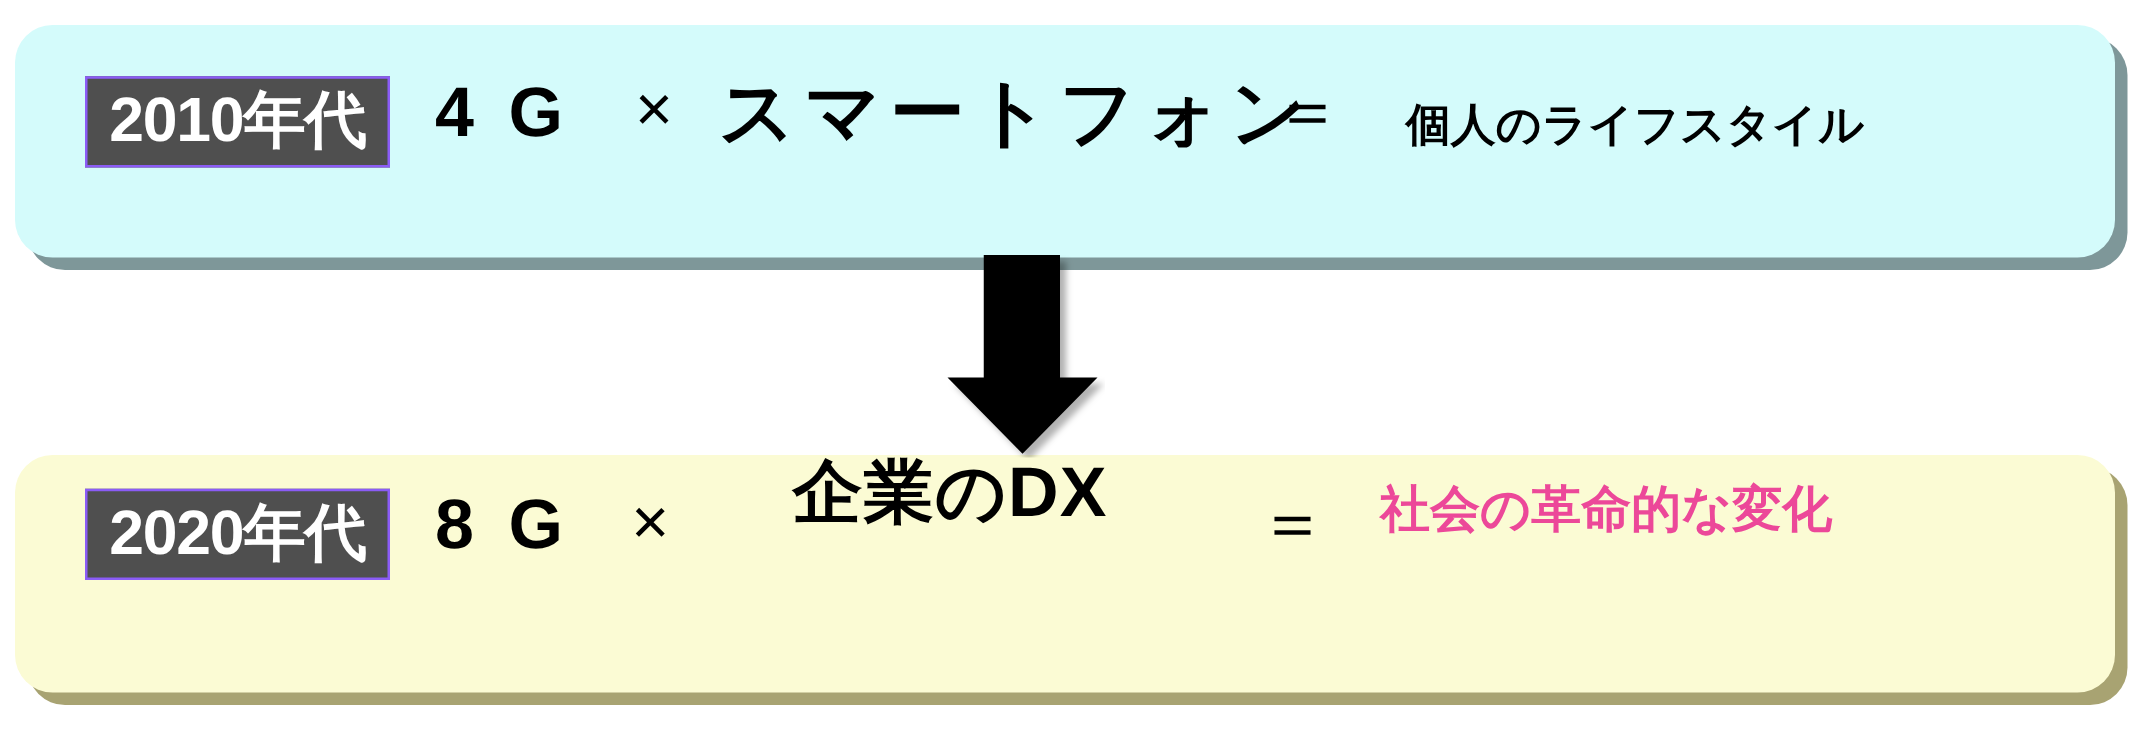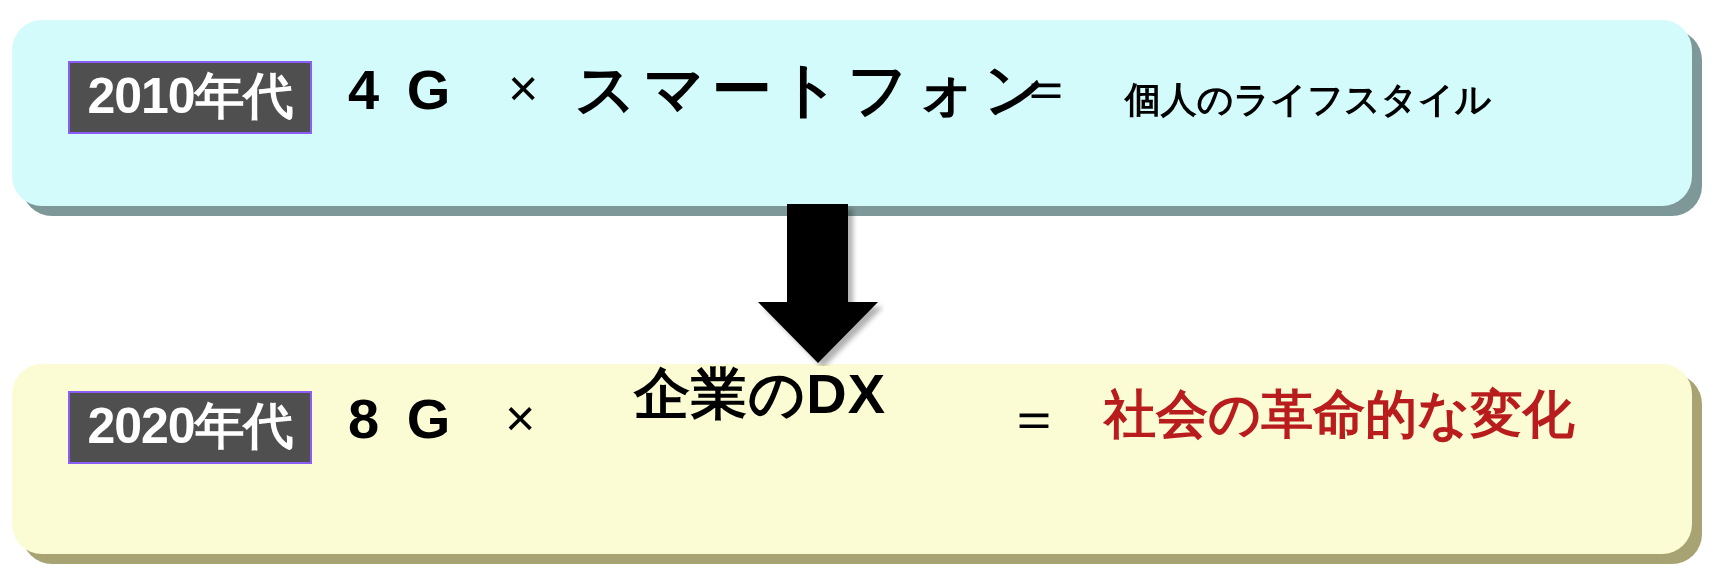--- a/index.html
+++ b/index.html
@@ -165,22 +165,22 @@
   }
   #equals-bottom {
     left: 1006px;
     top: 390px;
     font-size: 56px;
     font-weight: 400;
   }
   #result-bottom {
     left: 1104px;
     top: 388px;
-    font-size: 52px;
-    color: #b91c1c;
+    font-size: 40px;
+    color: #ec4899;
     letter-spacing: 0px;
   }
 
   
   #flow-arrow {
     position: absolute;
     left: 752px;
     top: 204px;
     width: 132px;
     height: 162px;

